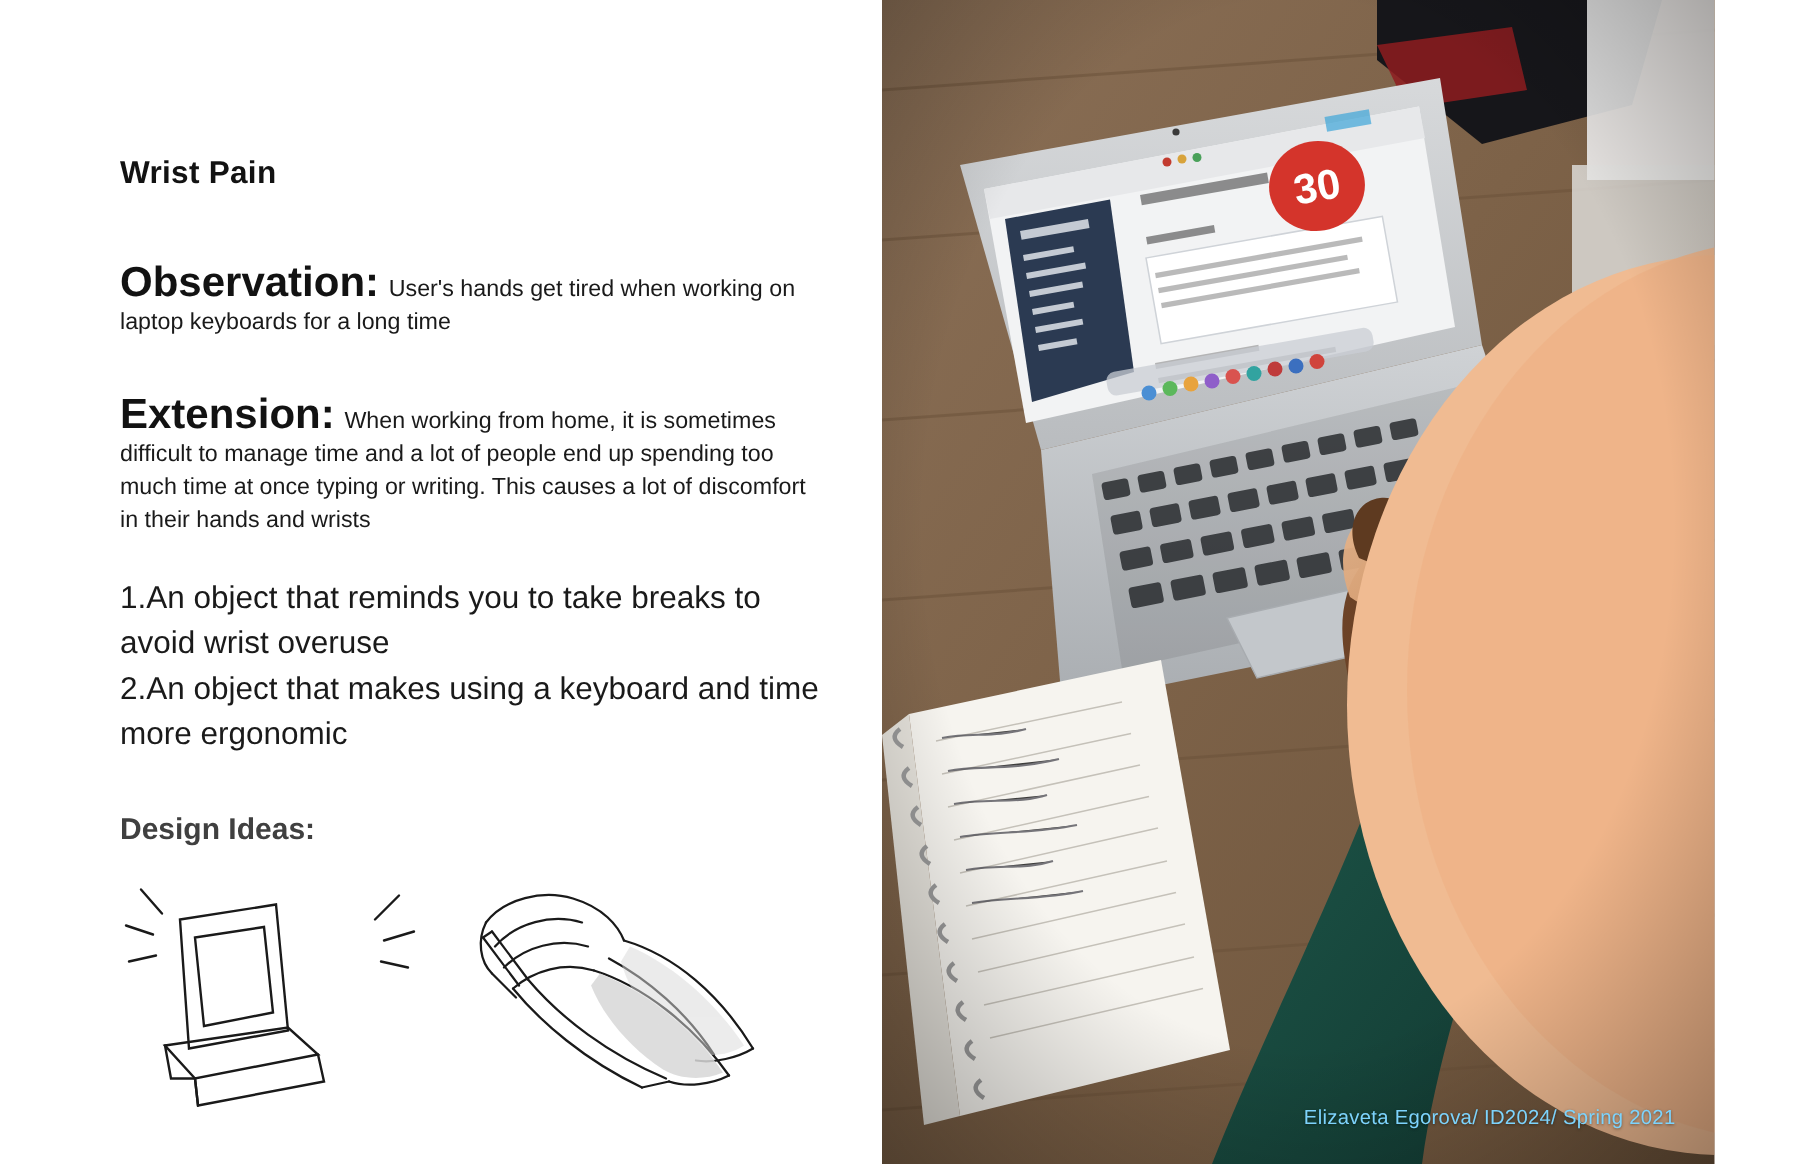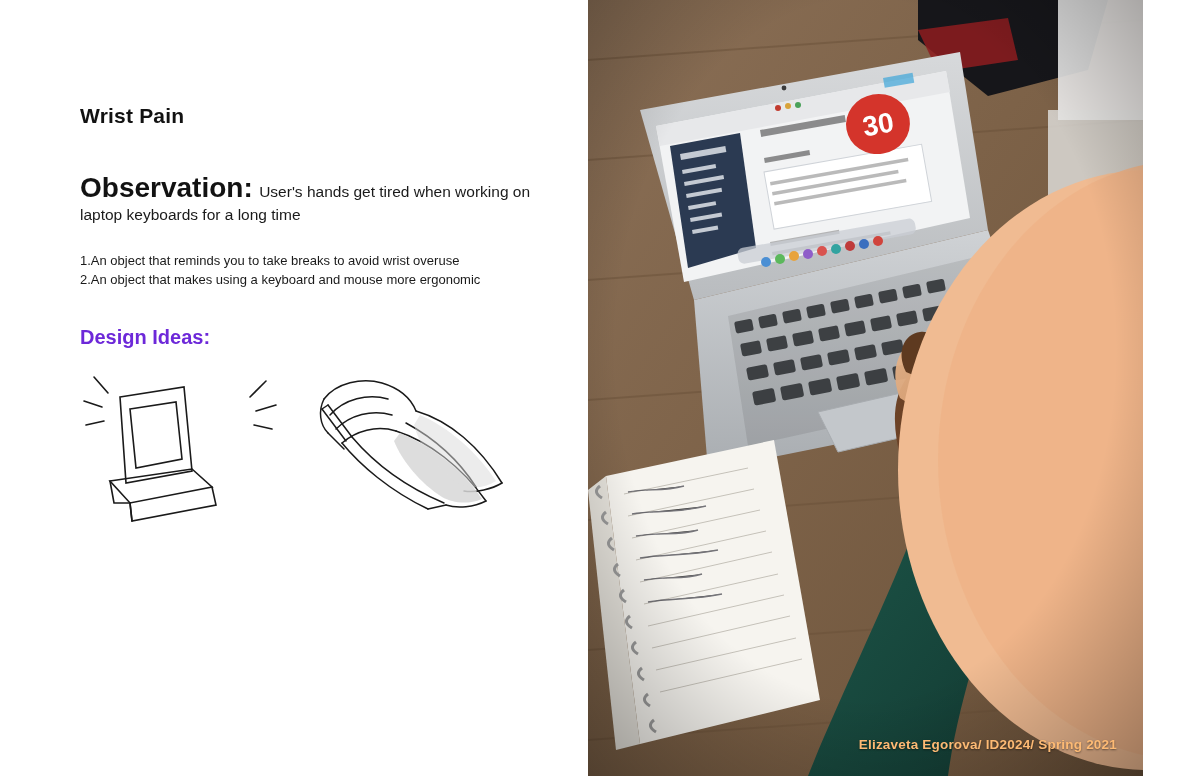--- a/index.html
+++ b/index.html
@@ -59,30 +59,30 @@
     font-weight: bold;
     color: #121212;
     margin: 30px 0 4px 0;
   }
   .numbered-list {
     margin: 0;
     padding: 0;
     list-style: none;
   }
   .numbered-list li {
-    font-size: 13px;
+    font-size: 21px;
     line-height: 1.45;
     color: #1a1a1a;
   }
   .num { display: inline-block; }
 
   .ideas-head {
     font-size: 20px;
     font-weight: bold;
-    color: #6d28d9;
+    color: #404040;
     margin: 36px 0 14px 0;
   }
   .sketch-row {
     display: flex;
     align-items: flex-start;
     gap: 36px;
     margin-top: 10px;
   }
   .sketch {
     display: block;
@@ -100,48 +100,51 @@
     position: absolute;
     inset: 0;
     width: 555px;
     height: 776px;
   }
   .credit {
     position: absolute;
     right: 26px;
     bottom: 24px;
     font-size: 13.5px;
-    color: #fdba74;
+    color: #7dd3fc;
     letter-spacing: 0.2px;
     text-shadow: 0 1px 2px rgba(0,0,0,0.45);
     z-index: 5;
-    font-weight: bold;
   }
 </style>
 </head>
 <body>
 
 <div class="slide">
 
   <div class="left-panel">
 
     <h1 class="slide-title">Wrist Pain</h1>
 
     <div class="block block-inline">
       <span class="block-label">Observation:</span>
       <span class="block-body">User's hands get tired when working on laptop keyboards for a long time</span>
     </div>
 
+    <div class="block block-inline" style="margin-top:34px;">
+      <span class="block-label">Extension:</span>
+      <span class="block-body">When working from home, it is sometimes difficult to manage time and a lot of people end up spending too much time at once typing or writing. This causes a lot of discomfort in their hands and wrists</span>
+    </div>
 
     <ul class="numbered-list">
       <li>
         <span class="num">1.</span><span>An object that reminds you to take breaks to avoid wrist overuse</span>
       </li>
       <li>
-        <span class="num">2.</span><span>An object that makes using a keyboard and mouse more ergonomic</span>
+        <span class="num">2.</span><span>An object that makes using a keyboard and time more ergonomic</span>
       </li>
     </ul>
 
     <div class="ideas-head">Design Ideas:</div>
 
     <div class="sketch-row">
 
       <svg class="sketch" width="200" height="170" viewBox="0 0 200 170" fill="none" xmlns="http://www.w3.org/2000/svg">
         <g stroke="#1a1a1a" stroke-width="1.6" stroke-linecap="round" fill="none">
 

